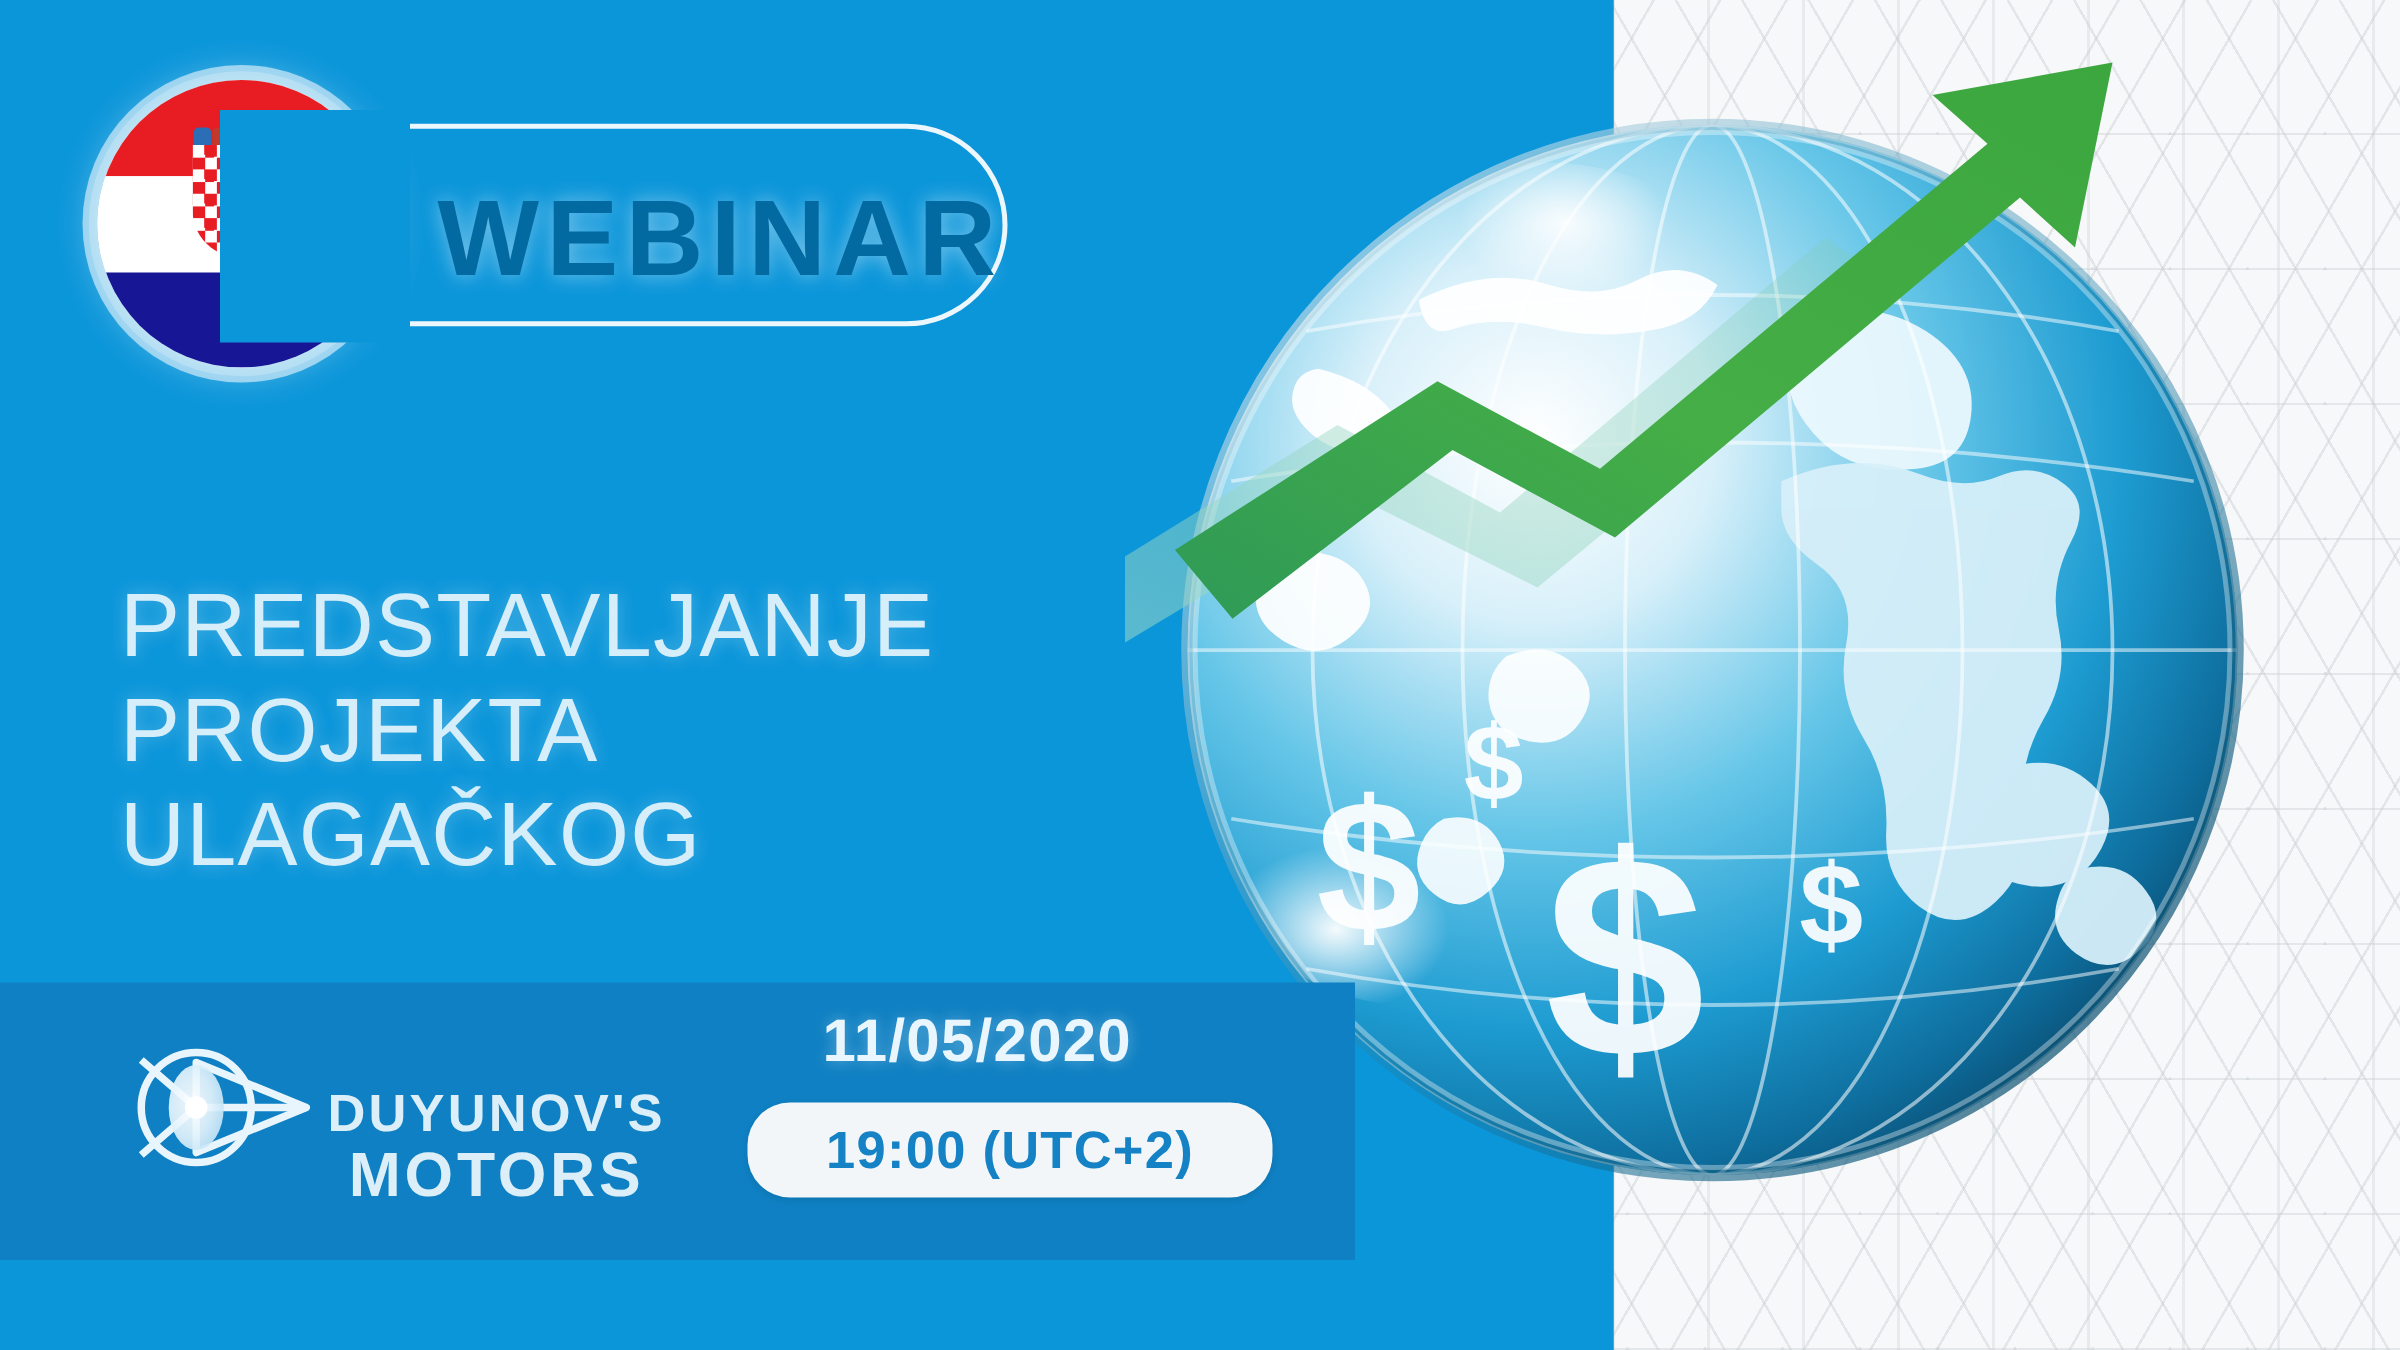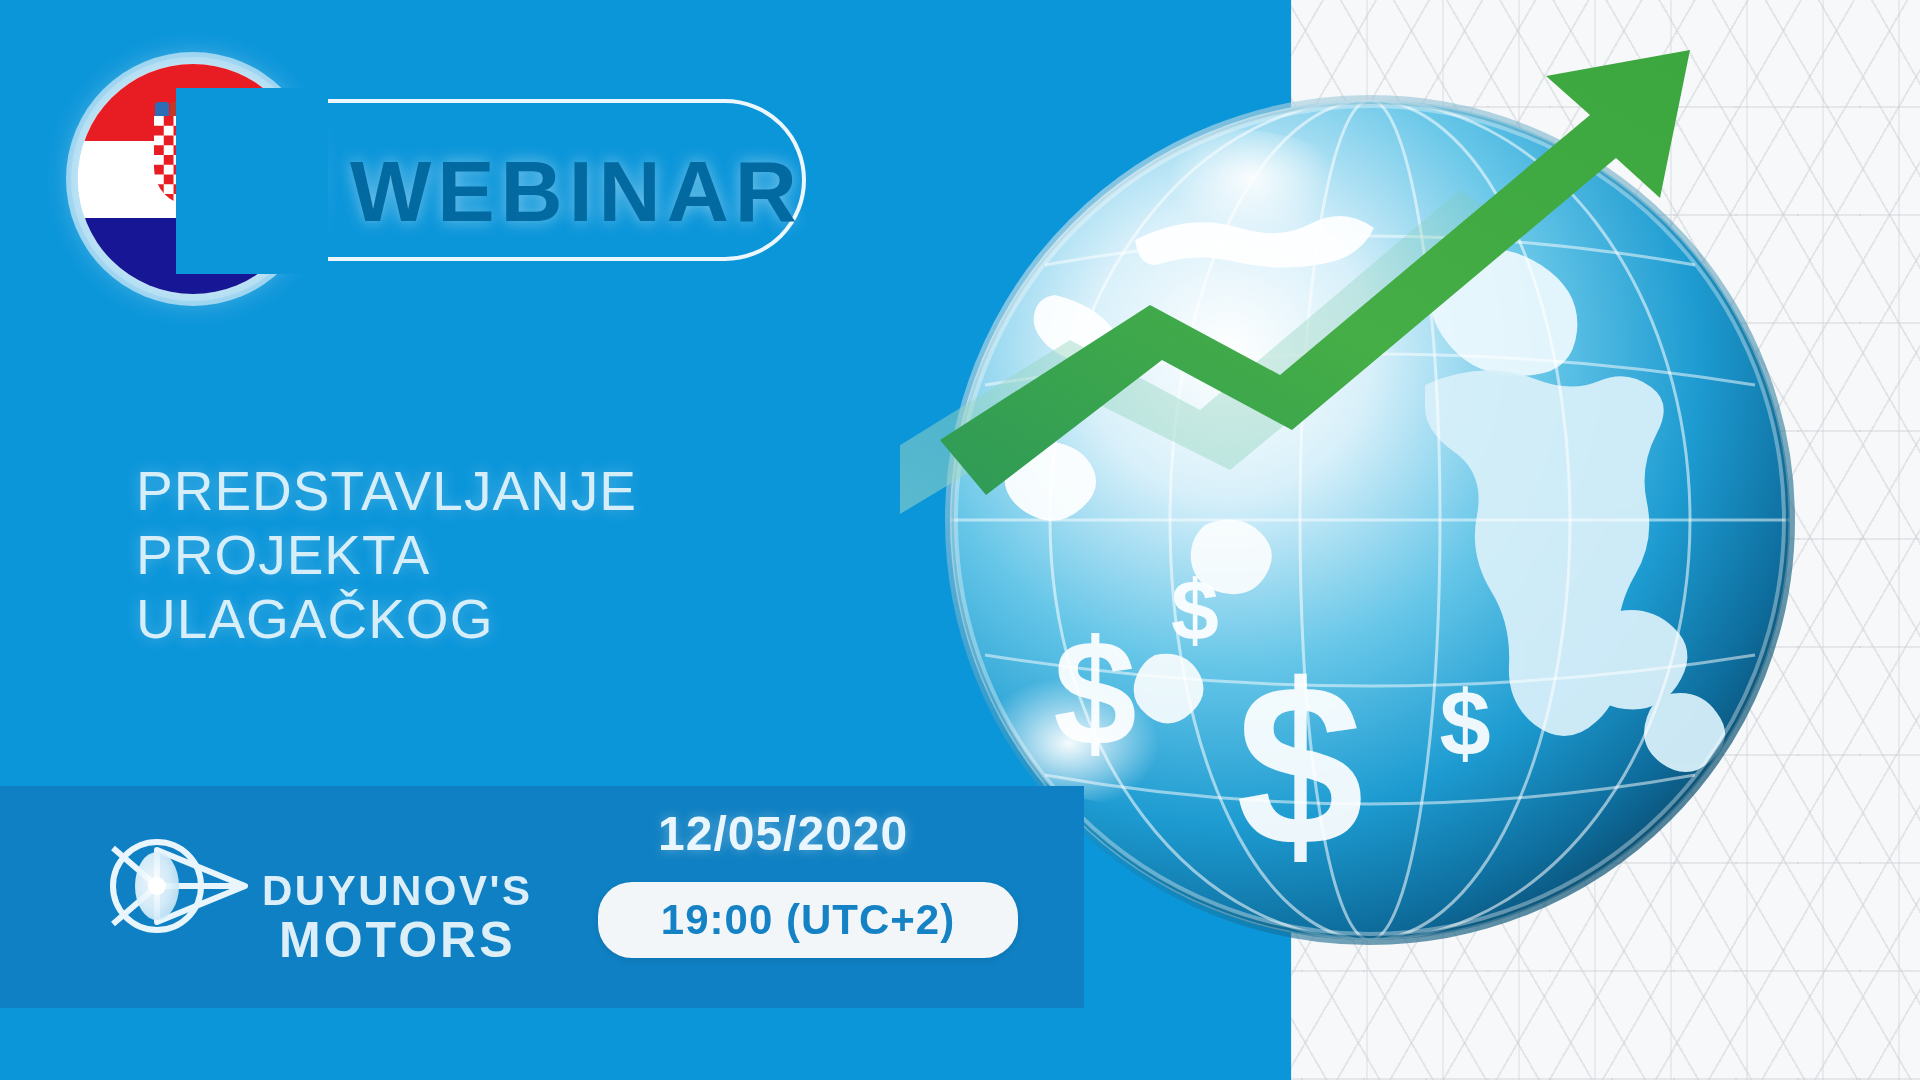--- a/index.html
+++ b/index.html
@@ -77,24 +77,23 @@
     position:absolute;left:350px;top:122px;
     font-size:86px;font-weight:700;letter-spacing:6px;color:#0369a1;
     font-family:"Liberation Sans",sans-serif;line-height:1;
     text-shadow:0 0 16px rgba(255,255,255,.45);
     margin-top:26px;
   }
 
   
   .title{
     position:absolute;left:96px;top:460px;
-    color:#D6EEFA;font-size:55px;line-height:1.16;letter-spacing:1px;
+    color:#D6EEFA;font-size:72px;line-height:1.16;letter-spacing:1px;
     font-family:"Liberation Sans",sans-serif;font-weight:400;
     text-shadow:0 0 14px rgba(214,238,250,.35);
-    margin-left:40px;
   }
   .title div{white-space:nowrap;}
 
   
   .logo-wrap{position:absolute;left:95px;top:812px;width:160px;height:132px;}
   .logo-text{
     position:absolute;left:262px;top:868px;
     color:#DCEFF9;font-weight:700;font-size:42px;letter-spacing:2.5px;line-height:1.08;
     font-family:"Liberation Sans",sans-serif;
   }
@@ -281,18 +280,18 @@
       <path d="M62 38 L150 74 L62 110 Z" fill="none" stroke="#E8F5FC" stroke-width="6" stroke-linejoin="round"></path>
       <ellipse cx="62" cy="74" rx="22" ry="34" fill="url(#gLogo)" opacity=".92"></ellipse>
       <circle cx="62" cy="74" r="9" fill="#FFFFFF"></circle>
     </svg>
   </div>
   <div class="logo-text">
     <div class="l1">DUYUNOV'S</div>
     <div class="l2">MOTORS</div>
   </div>
 
-  <div class="date-text">12/05/2020</div>
+  <div class="date-text">11/05/2020</div>
   <div class="time-pill">
     <span>19:00 (UTC+2)</span>
   </div>
 
 </div>
 
 </body></html>

